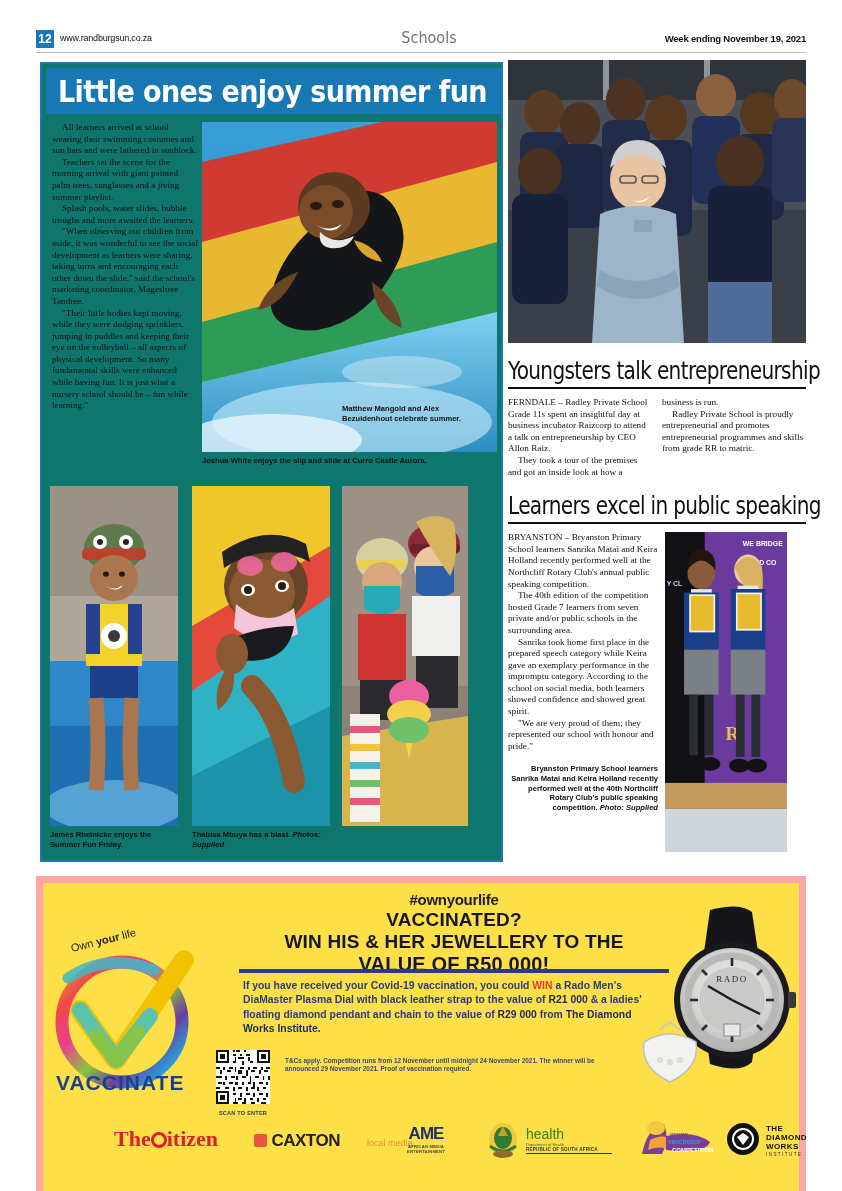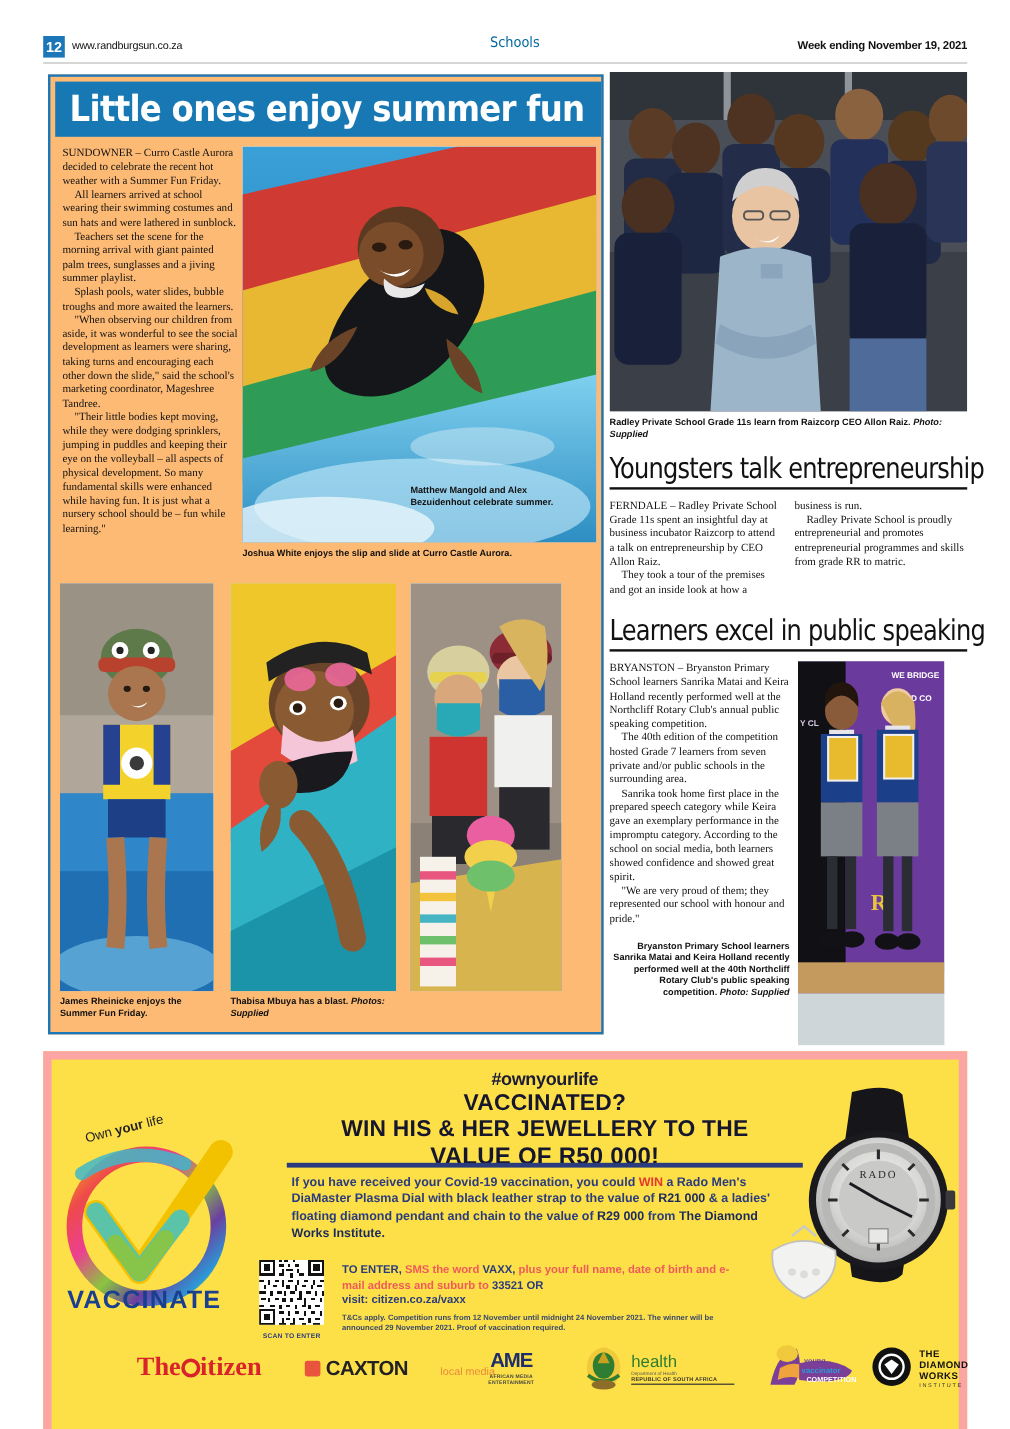--- a/index.html
+++ b/index.html
@@ -18,32 +18,32 @@
     background: #1c77b8; color: #fff; font-weight: bold; font-size: 12px;
     text-align: center; line-height: 18px;
   }
   .site-url {
     position: absolute; left: 24px; top: 3px; font-size: 9px; color: #111;
     letter-spacing: -.2px;
   }
   .section-name {
     position: absolute; left: 16px; right: 0; top: -2px; text-align: center;
     font-family: "DejaVu Sans Condensed", "Liberation Sans", sans-serif;
-    font-size: 12px; color: #0369a1; font-weight: 400;
+    font-size: 16px; color: #737373; font-weight: 400;
   }
   .week-ending {
     position: absolute; right: 0; top: 3px; font-size: 9.5px; font-weight: bold;
     color: #111; letter-spacing: -.2px;
   }
   .rule-top { position: absolute; left: 36px; top: 52px; width: 770px; height: 1px; background: #bbb; }
 
   
   .left-pkg {
     position: absolute; left: 40px; top: 62px; width: 463px; height: 800px;
-    border: 2px solid #1c77b8; background: #fdba74;
+    border: 2px solid #1c77b8; background: #0f766e;
   }
   .banner {
     position: absolute; left: 4px; top: 4px; width: 455px; height: 46px;
     background: #1878b4;
   }
   .banner-text {
     position: absolute; left: 12px; top: 6px;
     color: #fff; font-size: 30px; font-weight: bold; letter-spacing: -0.6px;
     font-family: "DejaVu Sans Condensed", "Liberation Sans", sans-serif;
     white-space: nowrap;
@@ -127,21 +127,20 @@
   </div>
   <div class="rule-top"></div>
 
   <div class="left-pkg">
 
     <div class="banner">
       <div class="banner-text">Little ones enjoy summer fun</div>
     </div>
 
     <div class="body-col lead-col">
-      <p class="first">SUNDOWNER – Curro Castle Aurora decided to celebrate the recent hot weather with a Summer Fun Friday.</p>
       <p>All learners arrived at school wearing their swimming costumes and sun hats and were lathered in sunblock.</p>
       <p>Teachers set the scene for the morning arrival with giant painted palm trees, sunglasses and a jiving summer playlist.</p>
       <p>Splash pools, water slides, bubble troughs and more awaited the learners.</p>
       <p>"When observing our children from aside, it was wonderful to see the social development as learners were sharing, taking turns and encouraging each other down the slide," said the school's marketing coordinator, Mageshree Tandree.</p>
       <p>"Their little bodies kept moving, while they were dodging sprinklers, jumping in puddles and keeping their eye on the volleyball – all aspects of physical development. So many fundamental skills were enhanced while having fun. It is just what a nursery school should be – fun while learning."</p>
     </div>
 
     <div class="photo" style="left:160px; top:58px; width:295px; height:330px;">
       <svg class="ph-inner" viewBox="0 0 295 330" preserveAspectRatio="none">
         <defs>
@@ -330,24 +329,20 @@
           <rect x="112" y="116" width="16" height="7" rx="3" fill="none" stroke="#555" stroke-width="1.6"></rect>
           <rect x="134" y="116" width="16" height="7" rx="3" fill="none" stroke="#555" stroke-width="1.6"></rect>
           <path d="M118 136 q12 10 24 0 q-8 12 -24 0 Z" fill="#fff"></path>
           <path d="M92 154 q38 -16 76 0 l8 129 h-92 Z" fill="#9db5c9"></path>
           <path d="M92 210 q38 22 76 0 l4 16 q-40 26 -84 0 Z" fill="#8aa4bb"></path>
           <rect x="126" y="160" width="18" height="12" fill="#8ba5bc"></rect>
         </g>
       </svg>
     </div>
 
-    <div class="cap" style="position:relative; left:0; top:4px; width:298px;">
-      <span>Radley Private School Grade 11s learn from Raizcorp CEO Allon Raiz.</span>
-      <i>Photo: Supplied</i>
-    </div>
 
     <div class="hl" style="position:relative; margin-top:14px;">Youngsters talk entrepreneurship</div>
     <div style="position:relative; height:2px; background:#111; margin-top:2px; width:298px;"></div>
 
     <div class="body-col twocol" style="position:relative; left:0; top:0; width:298px; margin-top:8px;">
       <p class="first">FERNDALE – Radley Private School Grade 11s spent an insightful day at business incubator Raizcorp to attend a talk on entrepreneurship by CEO Allon Raiz.</p>
       <p>They took a tour of the premises and got an inside look at how a business is run.</p>
       <p>Radley Private School is proudly entrepreneurial and promotes entrepreneurial programmes and skills from grade RR to matric.</p>
     </div>
 
@@ -571,21 +566,20 @@
         <rect x="9" y="28" width="3" height="1"></rect>
           <rect x="14" y="28" width="2" height="1"></rect>
           <rect x="19" y="28" width="2" height="1"></rect>
           <rect x="24" y="28" width="3" height="1"></rect>
       </g>
     </svg>
     <div class="qr-label">SCAN TO ENTER</div>
   </div>
 
   <div class="enter-box">
-    <div class="enter-l" id="enter-line"><b>TO ENTER,</b><span> SMS the word </span><b>VAXX,</b><span> plus your full name, date of birth and e-mail address and suburb to </span><b>33521 OR</b><br><b>visit: citizen.co.za/vaxx</b></div>
     <div class="tcs">T&amp;Cs apply. Competition runs from 12 November until midnight 24 November 2021. The winner will be announced 29 November 2021. Proof of vaccination required.</div>
   </div>
 
   <div class="logos">
     <div style="position:absolute; left:78px; top:8px;">
       <span style="font-family:'Liberation Serif',serif; font-size:22px; font-weight:bold; color:#d8232a;">The</span><span style="display:inline-block; width:16px; height:16px; border:3px solid #d8232a; border-radius:50%; position:relative; top:2px;"></span><span style="font-family:'Liberation Serif',serif; font-size:22px; font-weight:bold; color:#d8232a;">itizen</span>
     </div>
 
     <div style="position:absolute; left:218px; top:13px;">
       <span style="display:inline-block; width:13px; height:13px; background:#e8543c; border-radius:2px; position:relative; top:1px;"></span>

